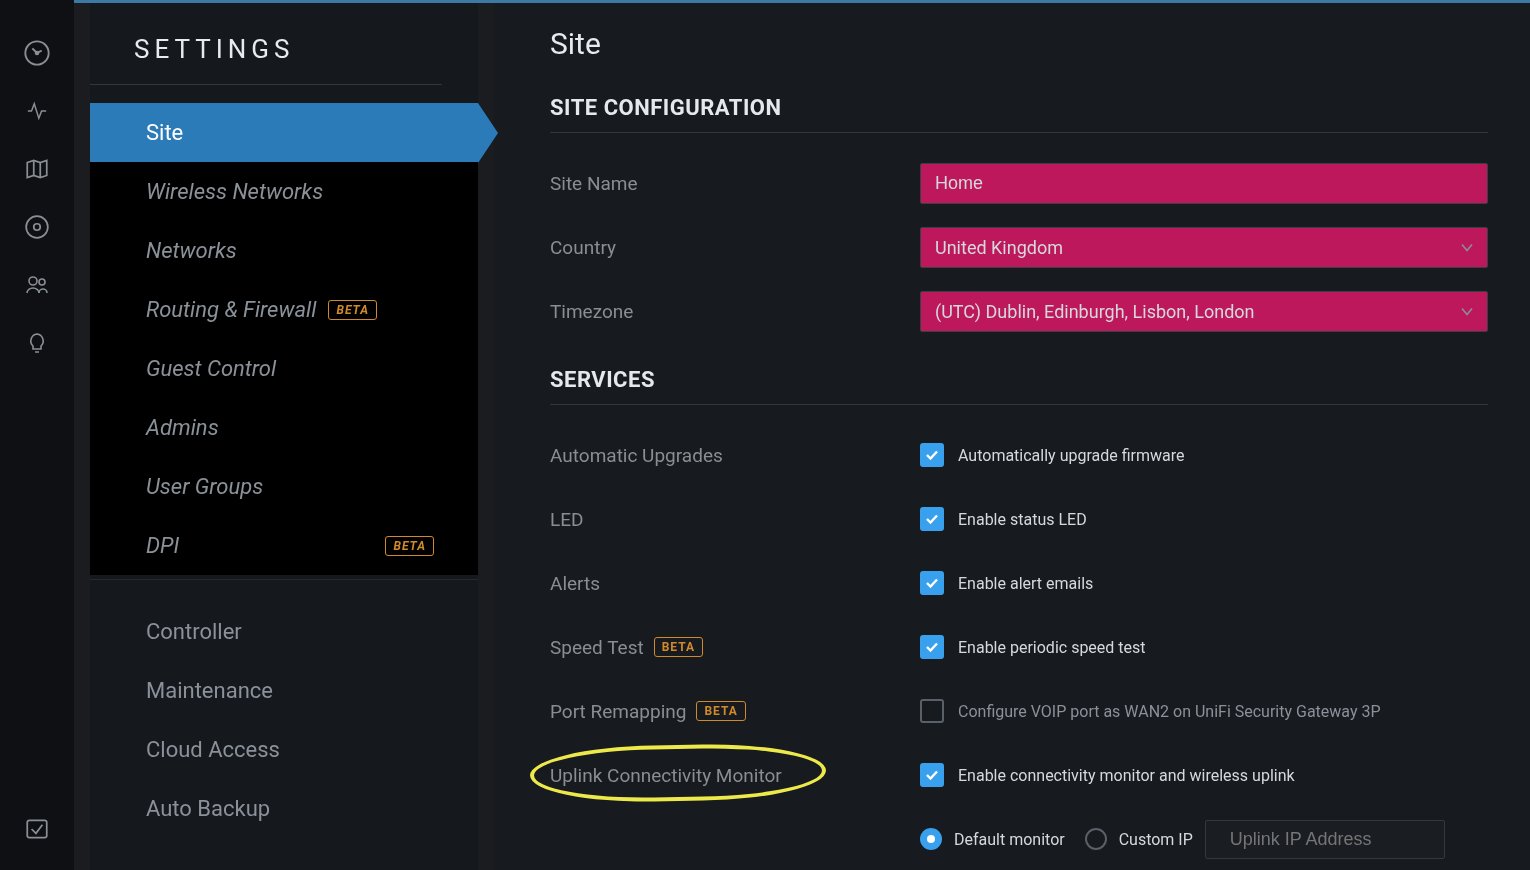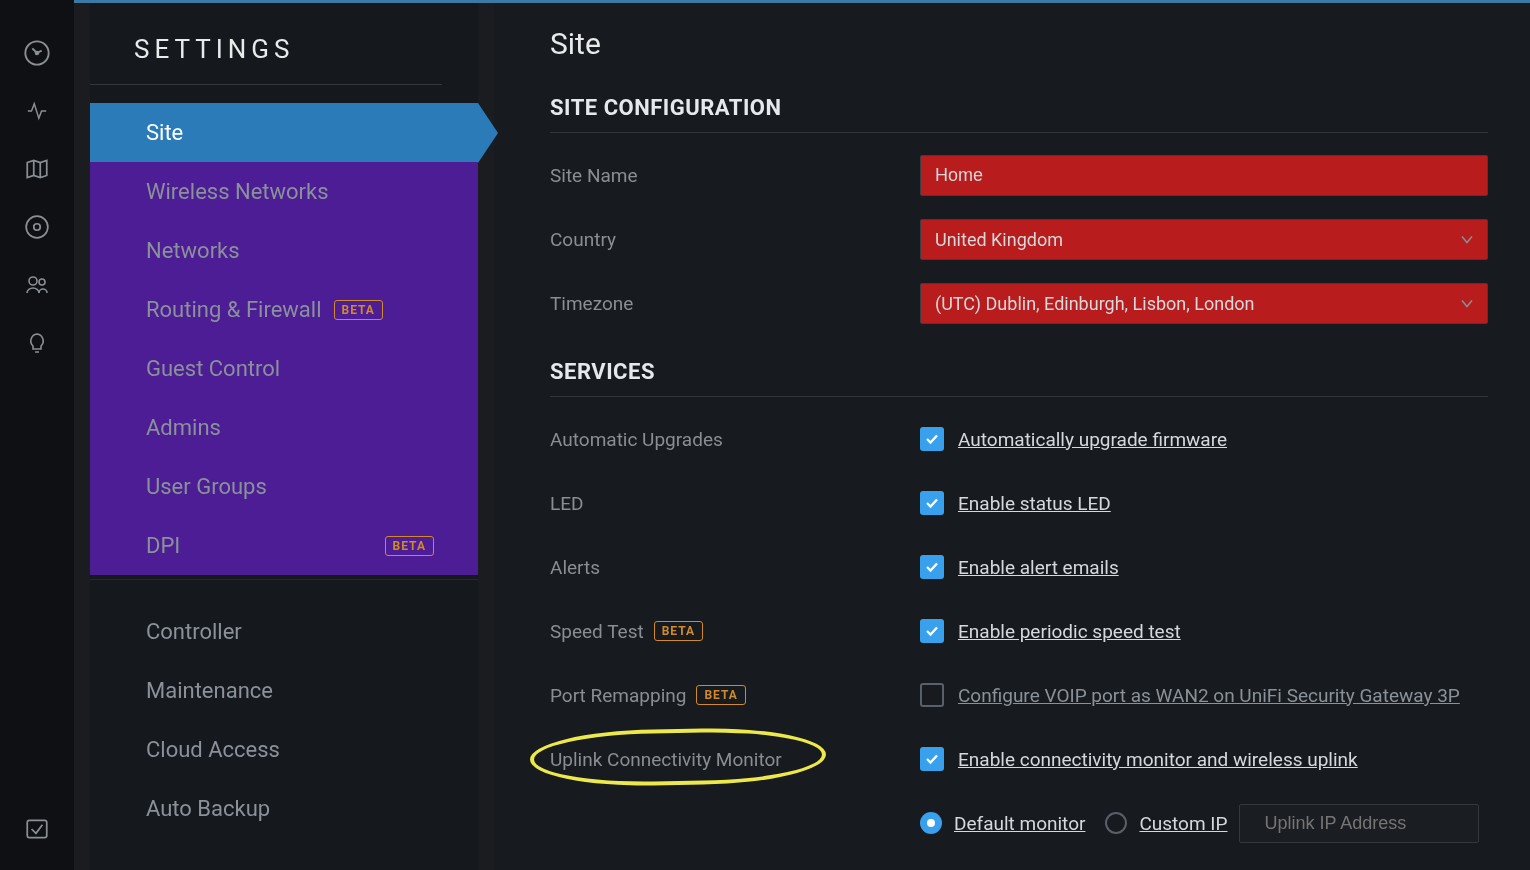--- a/index.html
+++ b/index.html
@@ -87,21 +87,22 @@
     position: absolute;
     right: -20px;
     top: 0;
     bottom: 0;
     width: 0; height: 0;
     border-top: 30px solid transparent;
     border-bottom: 30px solid transparent;
     border-left: 20px solid #2b7bb9;
   }
   .sidebar-item.dark {
-    background: #4c1d95;
+    background: #000000;
+    font-style: italic;
   }
   .sidebar-divider {
     height: 1px;
     background: #262a30;
     margin: 4px 0;
   }
   .badge-beta {
     border: 1px solid #d08a2a;
     color: #d08a2a;
     font-size: 12px;
@@ -125,21 +126,21 @@
     font-weight: 400;
     margin-bottom: 34px;
   }
   .section-title {
     color: #e6e9eb;
     font-size: 22px;
     font-weight: 700;
     letter-spacing: 0.5px;
     padding-bottom: 12px;
     border-bottom: 1px solid #33373d;
-    margin-bottom: 20px;
+    margin-bottom: 28px;
   }
   .section { margin-bottom: 34px; }
   .form-row {
     display: flex;
     align-items: center;
     min-height: 44px;
     margin-bottom: 20px;
   }
   .form-label {
     width: 370px;
@@ -151,21 +152,21 @@
   }
   .form-control-col {
     flex: 1;
     max-width: 578px;
     display: flex;
     align-items: center;
     gap: 14px;
   }
   .text-input, .select-input {
     width: 100%;
-    background: #b91c1c;
+    background: #be185d;
     border: 1px solid #3a3f46;
     color: #d6d9dc;
     font-size: 18px;
     padding: 9px 14px;
     border-radius: 2px;
     outline: none;
   }
   .select-wrap {
     position: relative;
     width: 100%;
@@ -185,22 +186,21 @@
     align-items: center;
     justify-content: center;
     flex-shrink: 0;
     cursor: pointer;
   }
   .checkbox.checked { background: #39a0ed; }
   .checkbox.unchecked { border: 2px solid #5a6068; }
   .checkbox svg { width: 16px; height: 16px; }
   .check-label {
     color: #d6d9dc;
-    font-size: 19px;
-    text-decoration: underline;
+    font-size: 16px;
   }
   .radio {
     width: 22px; height: 22px;
     border-radius: 50%;
     display: inline-flex;
     align-items: center;
     justify-content: center;
     flex-shrink: 0;
     cursor: pointer;
   }

